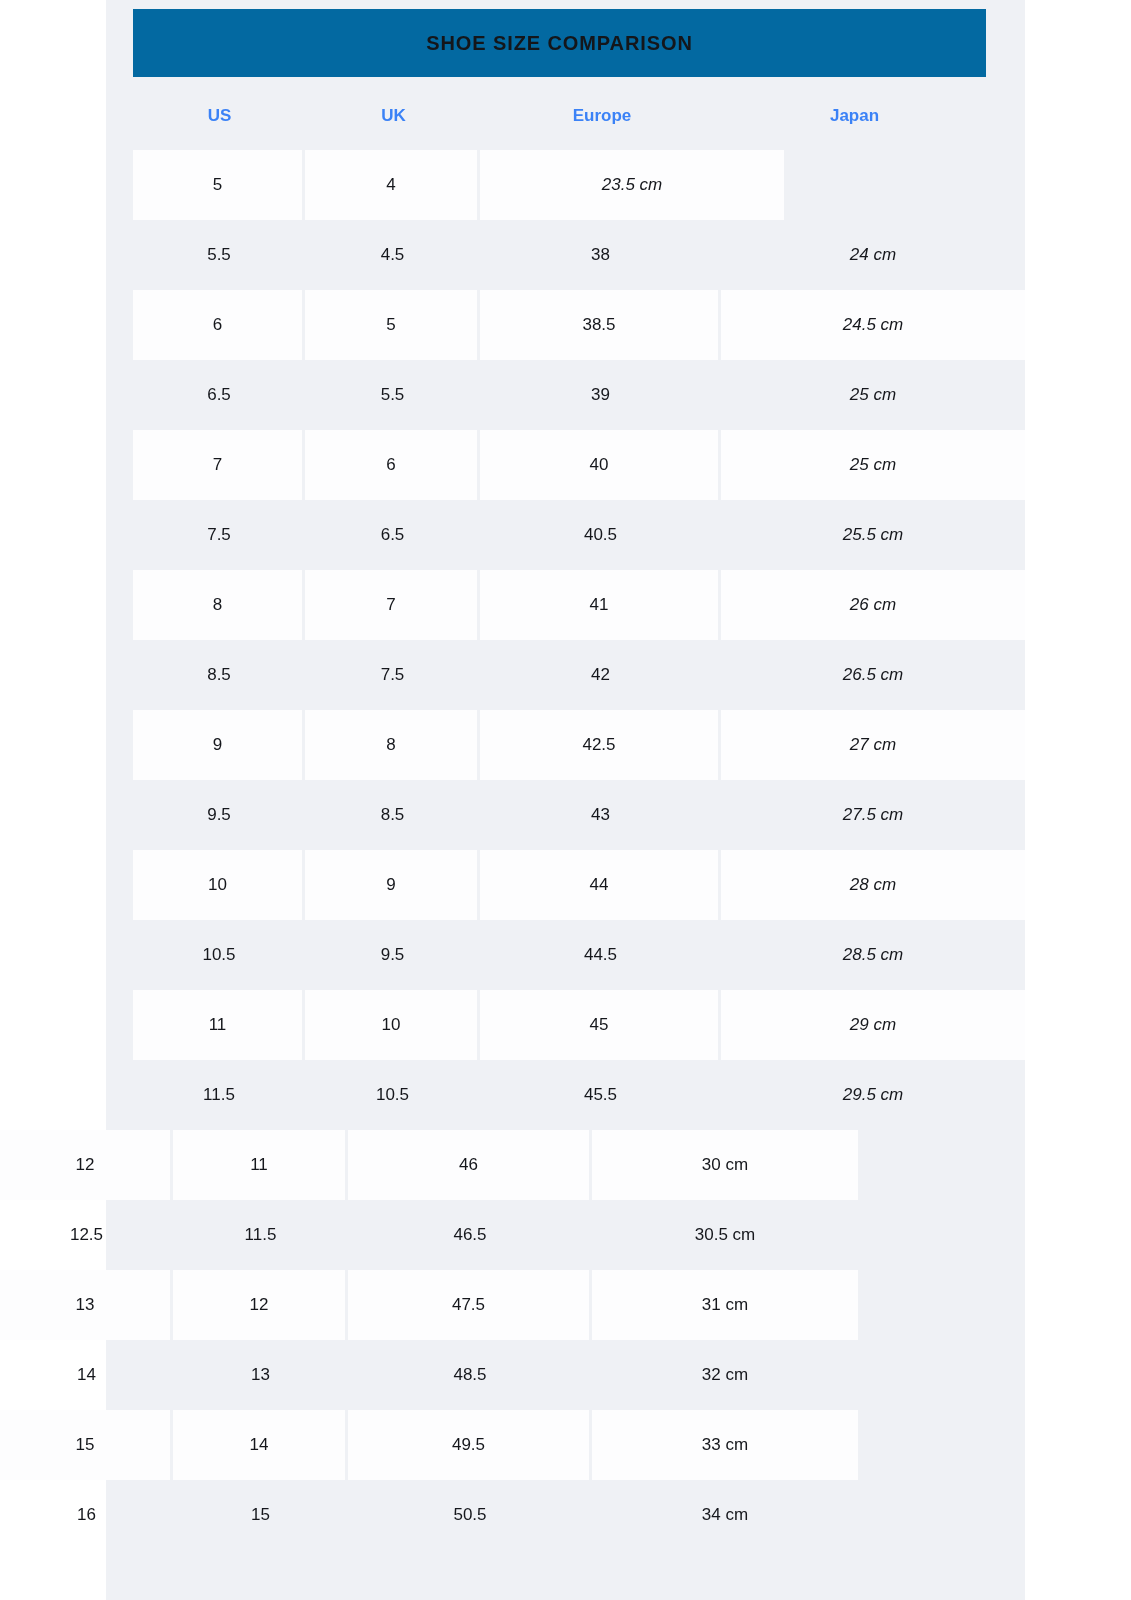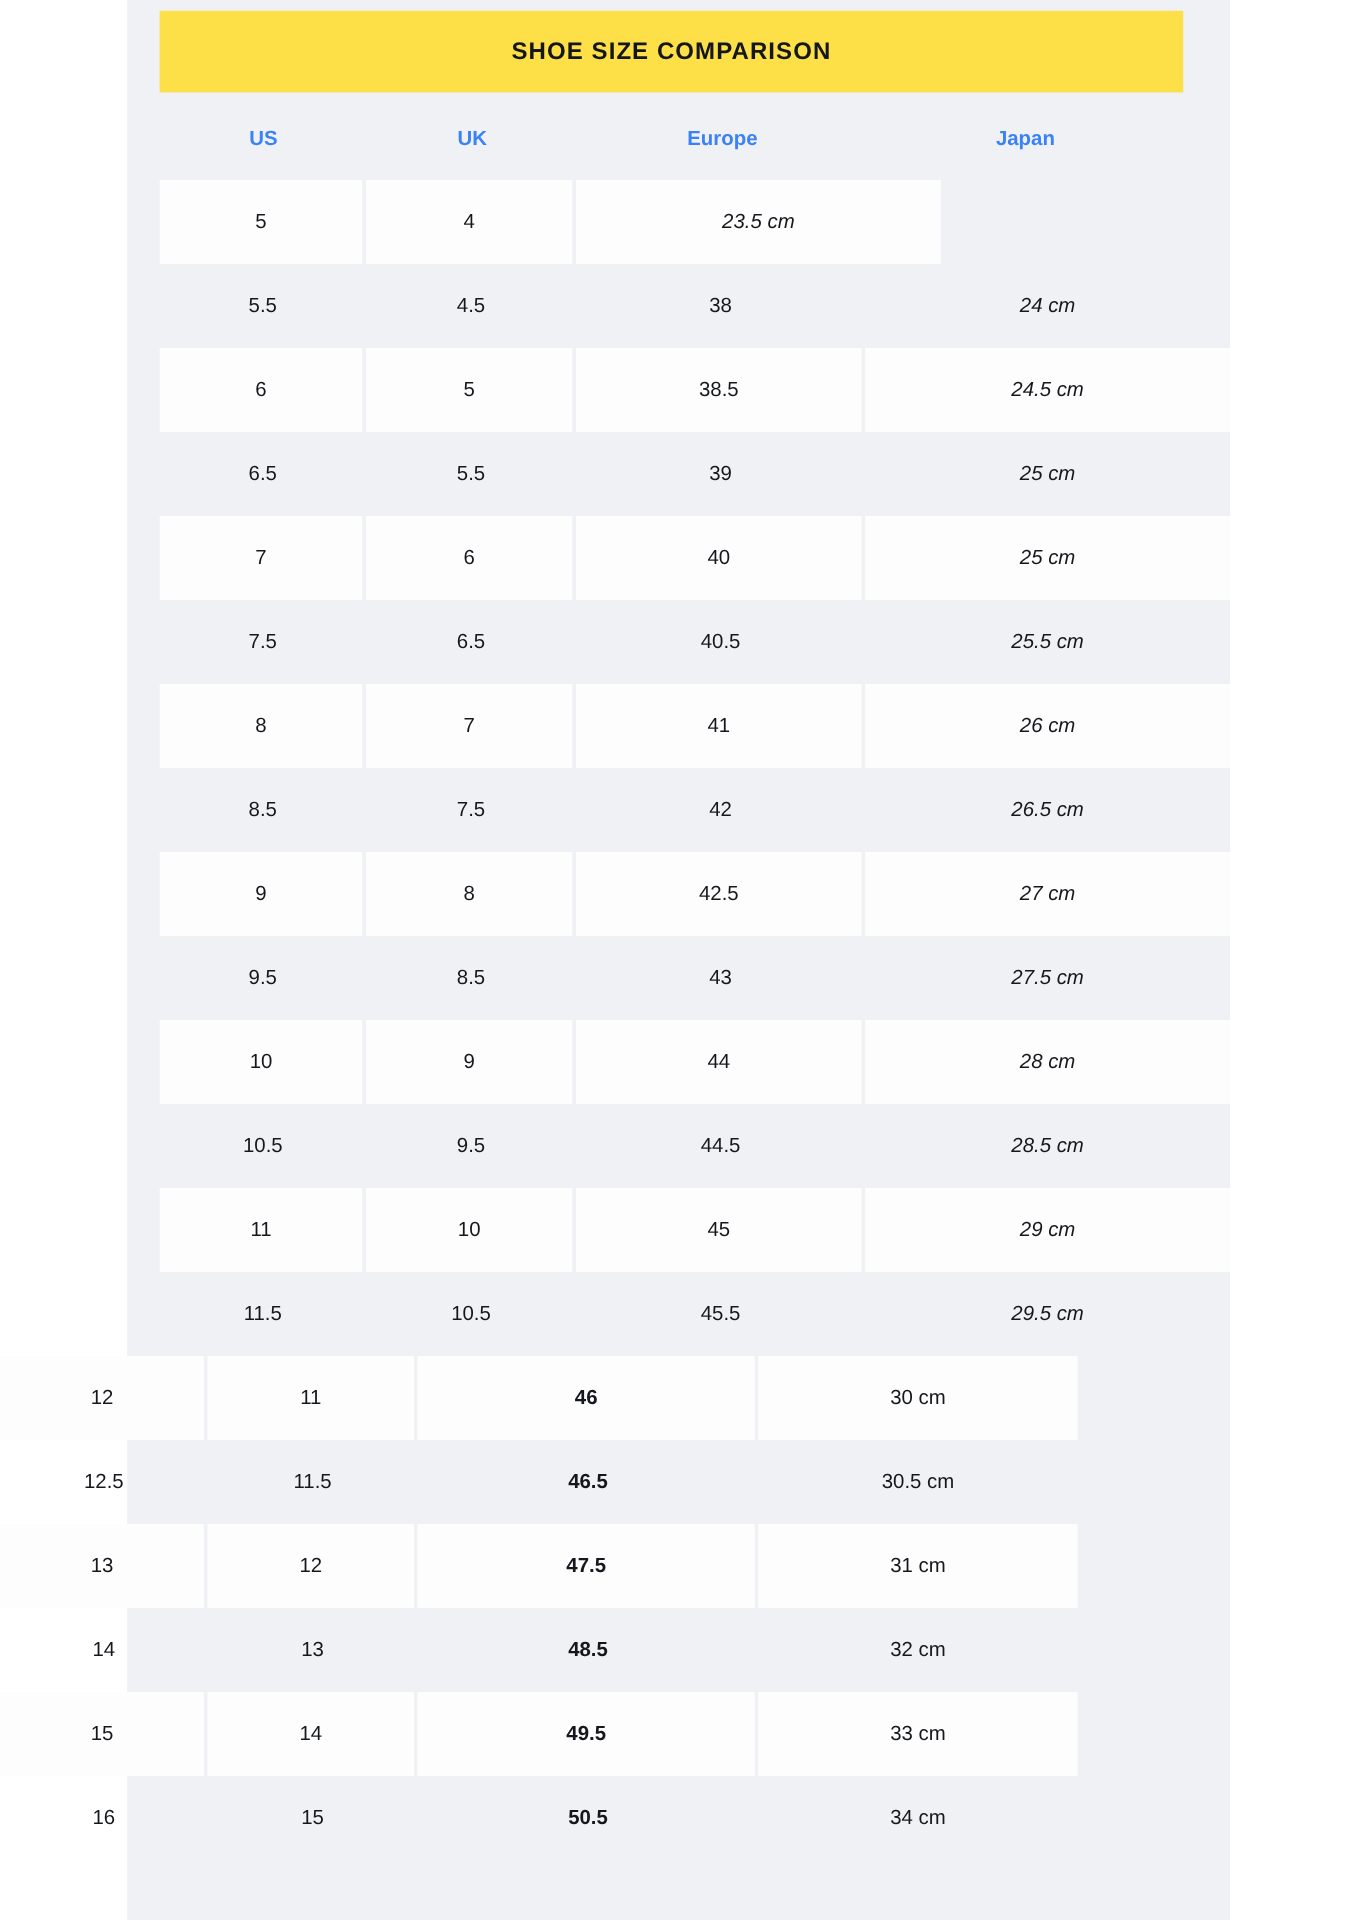--- a/index.html
+++ b/index.html
@@ -33,21 +33,21 @@
     background: #eff1f5;
   }
 
   
   .title-band {
     position: absolute;
     left: 133px;
     top: 9px;
     width: 853px;
     height: 68px;
-    background: #fde047;
+    background: #0369a1;
     display: flex;
     align-items: center;
     justify-content: center;
   }
   .title-text {
     font-size: 20px;
     font-weight: bold;
     letter-spacing: 0.9px;
     color: #14161a;
     text-align: center;
@@ -96,21 +96,21 @@
   .row.up .cell.u-us { width: 172px; }
   .row.up .cell.u-uk { width: 175px; }
   .row.up .cell.u-eu { width: 241px; }
   .row.up .cell.u-jp { width: 304px; font-style: italic; }
 
   
   .row.lo {
   }
   .row.lo .cell.u-us { width: 173px; }
   .row.lo .cell.u-uk { width: 175px; }
-  .row.lo .cell.u-eu { width: 284px; font-weight: bold; }
+  .row.lo .cell.u-eu { width: 244px; }
   .row.lo .cell.u-jp { width: 266px; }
 
   .cell {
     display: flex;
     align-items: center;
     justify-content: center;
     font-size: 17px;
     font-weight: normal;
     color: #15171c;
     background: transparent;

